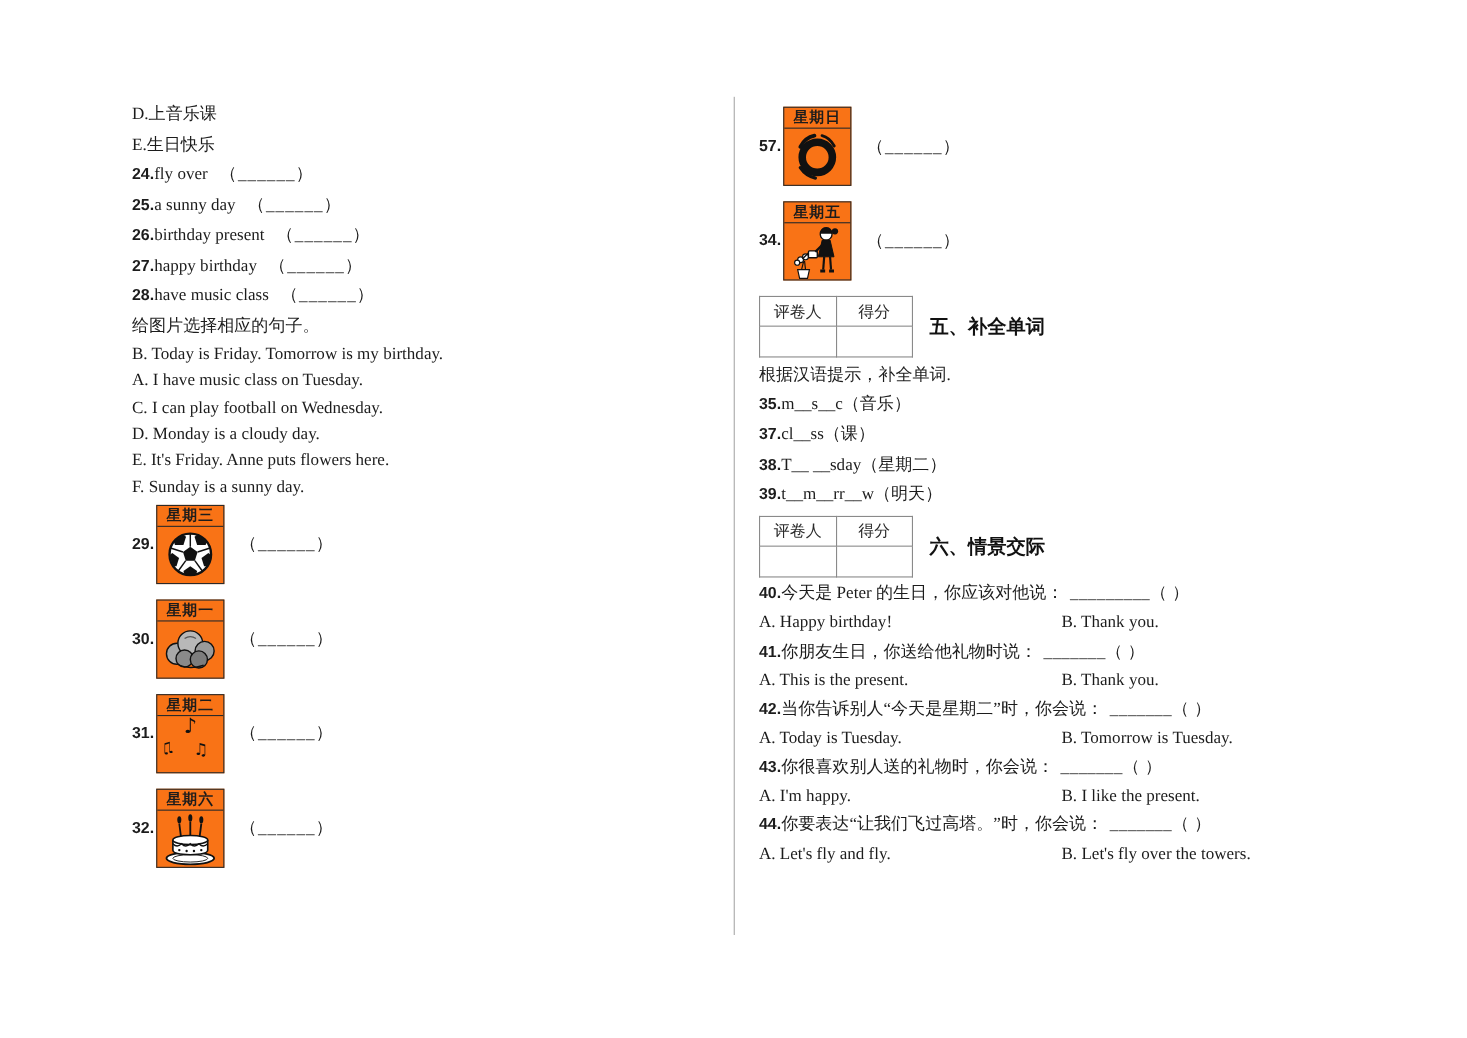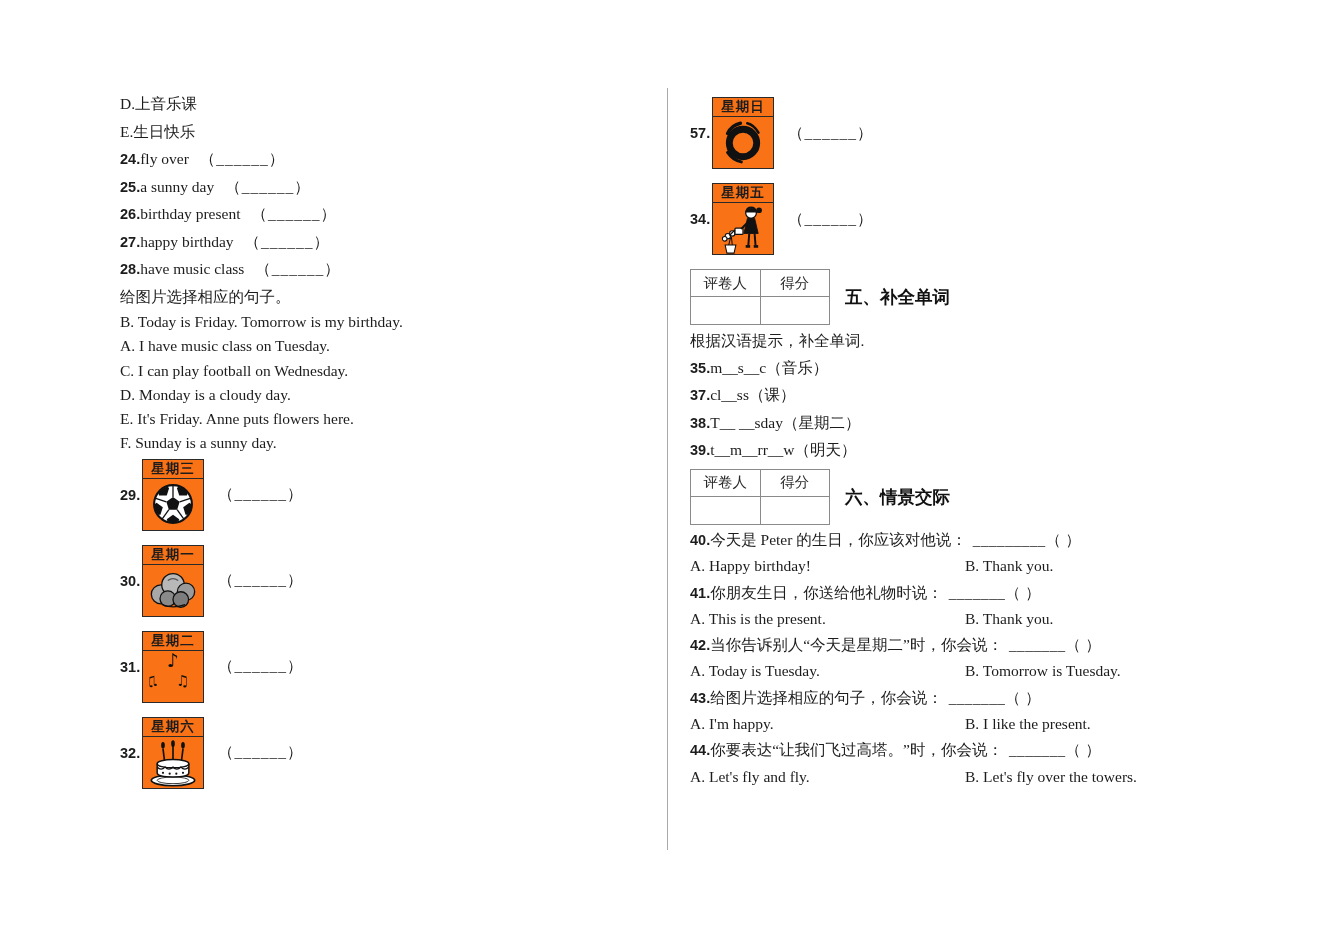--- a/index.html
+++ b/index.html
@@ -278,19 +278,19 @@
 
     <div class="qline"><span class="num">40.</span><span class="ser">今天是 Peter 的生日，你应该对他说：</span><span class="ublank">_________（  ）</span></div>
     <div class="oline"><span class="optA">A. Happy birthday!</span><span class="optB">B. Thank you.</span></div>
 
     <div class="qline"><span class="num">41.</span><span class="ser">你朋友生日，你送给他礼物时说：</span><span class="ublank">_______（ ）</span></div>
     <div class="oline"><span class="optA">A. This is the present.</span><span class="optB">B. Thank you.</span></div>
 
     <div class="qline"><span class="num">42.</span><span class="ser">当你告诉别人“今天是星期二”时，你会说：</span><span class="ublank">_______（ ）</span></div>
     <div class="oline"><span class="optA">A. Today is Tuesday.</span><span class="optB">B. Tomorrow is Tuesday.</span></div>
 
-    <div class="qline"><span class="num">43.</span><span class="ser">给图片选择相应的句子，你会说：</span><span class="ublank">_______（ ）</span></div>
+    <div class="qline"><span class="num">43.</span><span class="ser">你很喜欢别人送的礼物时，你会说：</span><span class="ublank">_______（ ）</span></div>
     <div class="oline"><span class="optA">A. I'm happy.</span><span class="optB">B. I like the present.</span></div>
 
     <div class="qline"><span class="num">44.</span><span class="ser">你要表达“让我们飞过高塔。”时，你会说：</span><span class="ublank">_______（ ）</span></div>
     <div class="oline"><span class="optA">A. Let's fly and fly.</span><span class="optB">B. Let's fly over the towers.</span></div>
   </div>
 </div>
 
 </body></html>

